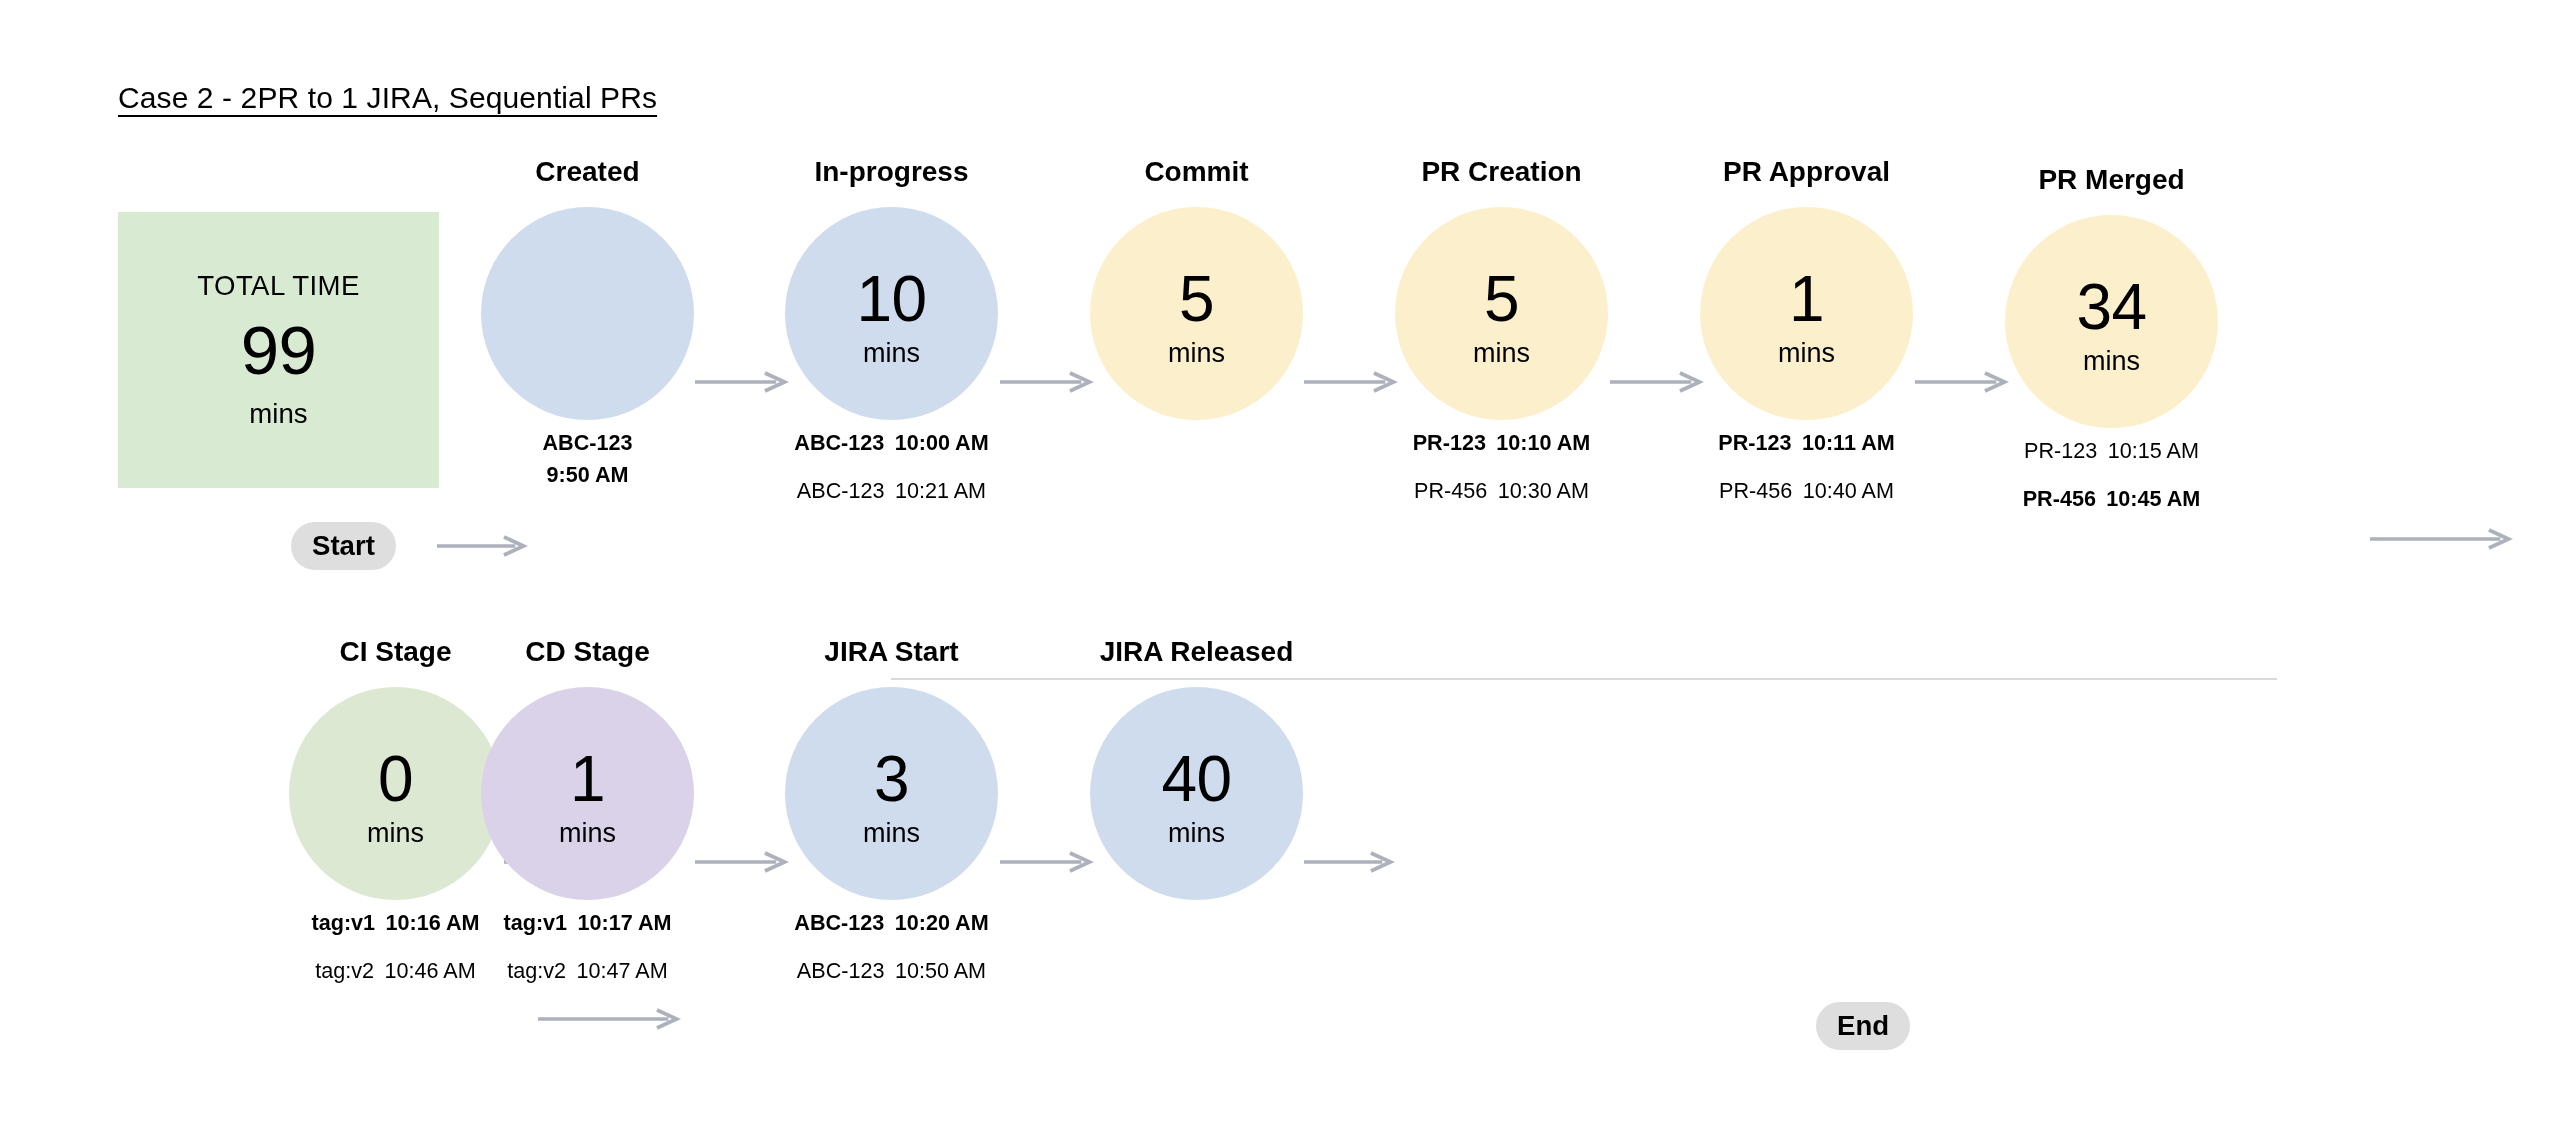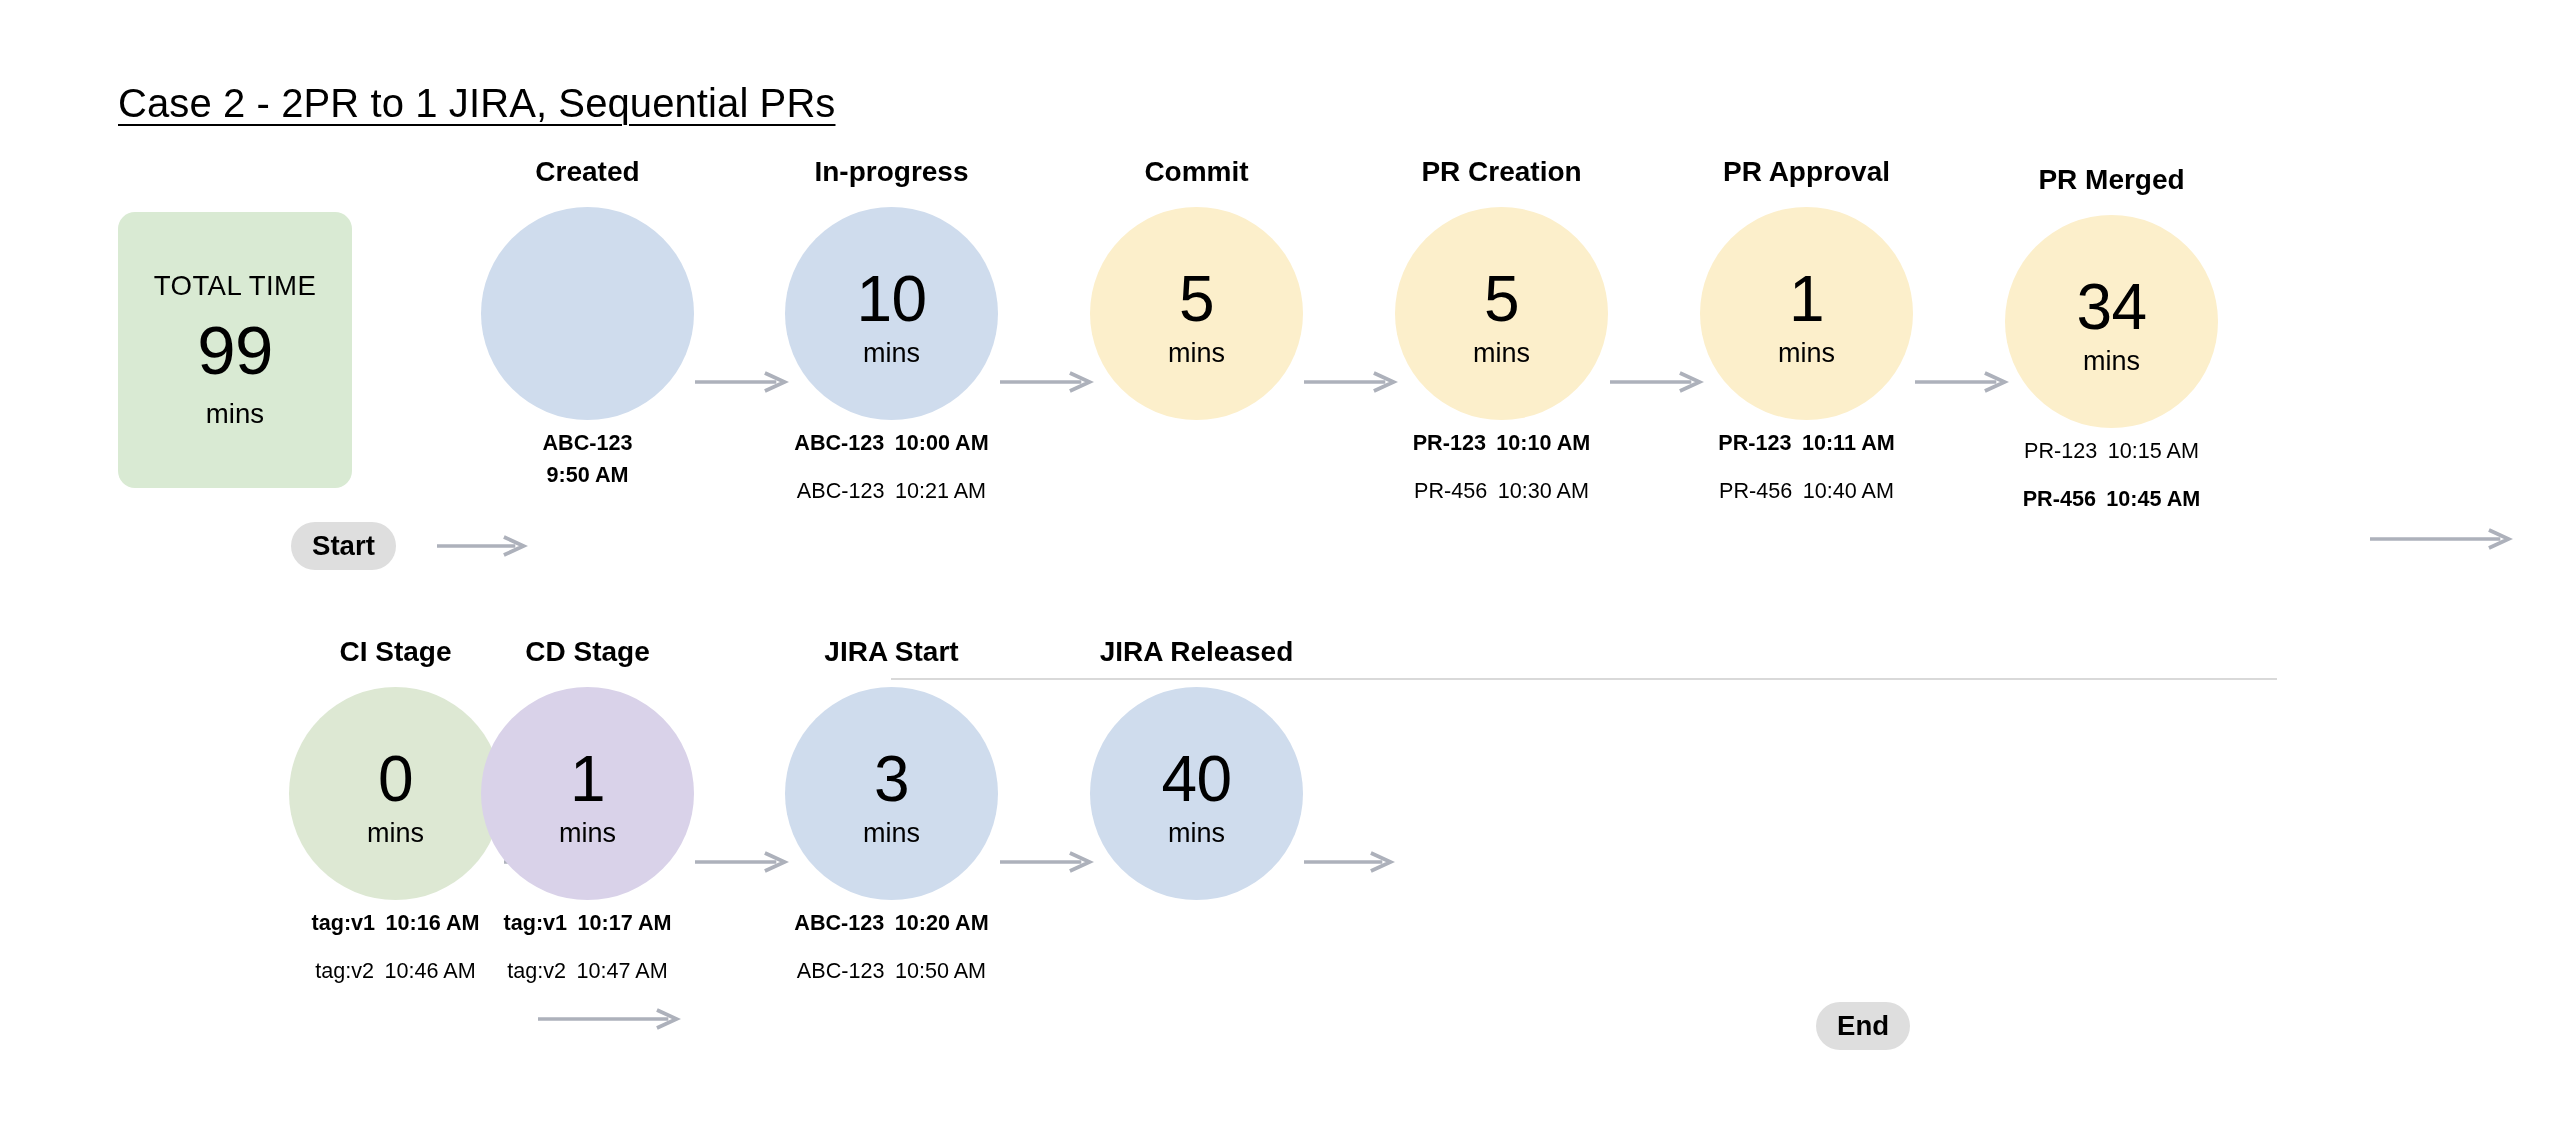--- a/index.html
+++ b/index.html
@@ -16,44 +16,43 @@
     color: #000000;
     position: relative;
     overflow: hidden;
   }
 
   
   .page-title {
     position: absolute;
     left: 118px;
     top: 81px;
-    font-size: 40px;
+    font-size: 30px;
     font-weight: 400;
     letter-spacing: 0.1px;
     color: #000;
     text-decoration: underline;
     text-underline-offset: 6.7px;
     text-decoration-thickness: 2.2px;
     white-space: nowrap;
   }
 
   
   .total-time-card {
     position: absolute;
     left: 118px;
     top: 212px;
-    width: 234px;
+    width: 321px;
     height: 276px;
     background: #d9ead3;
     display: flex;
     flex-direction: column;
     align-items: center;
     justify-content: center;
     gap: 3px;
-    border-radius: 17px;
   }
   .total-time-card .tt-label {
     font-size: 27.6px;
     font-weight: 400;
     letter-spacing: 0.4px;
     line-height: 1;
     margin-bottom: 15px;
   }
   .total-time-card .tt-value {
     font-size: 69px;

